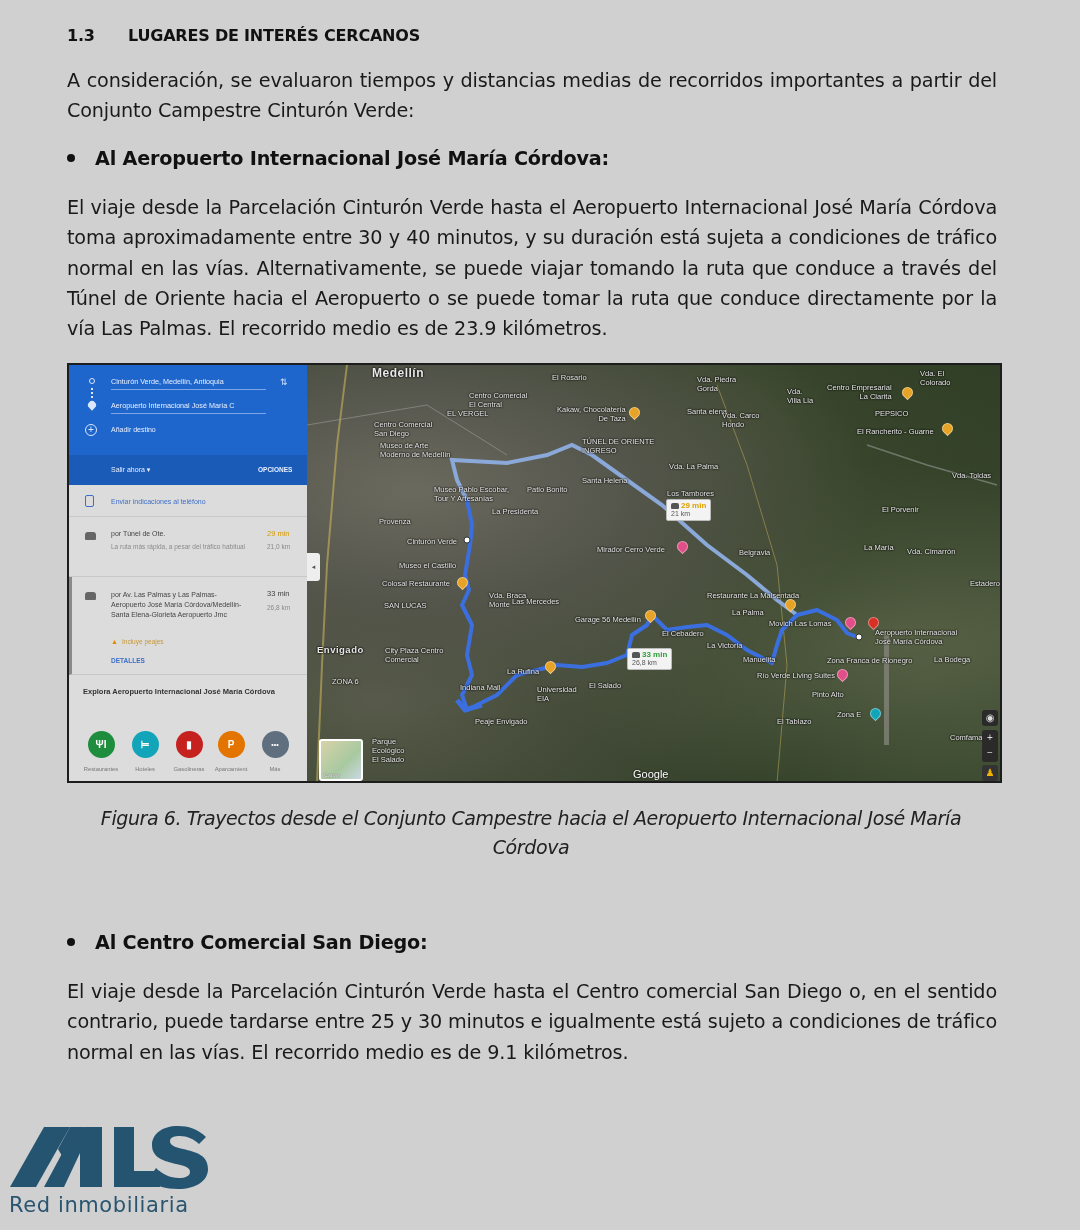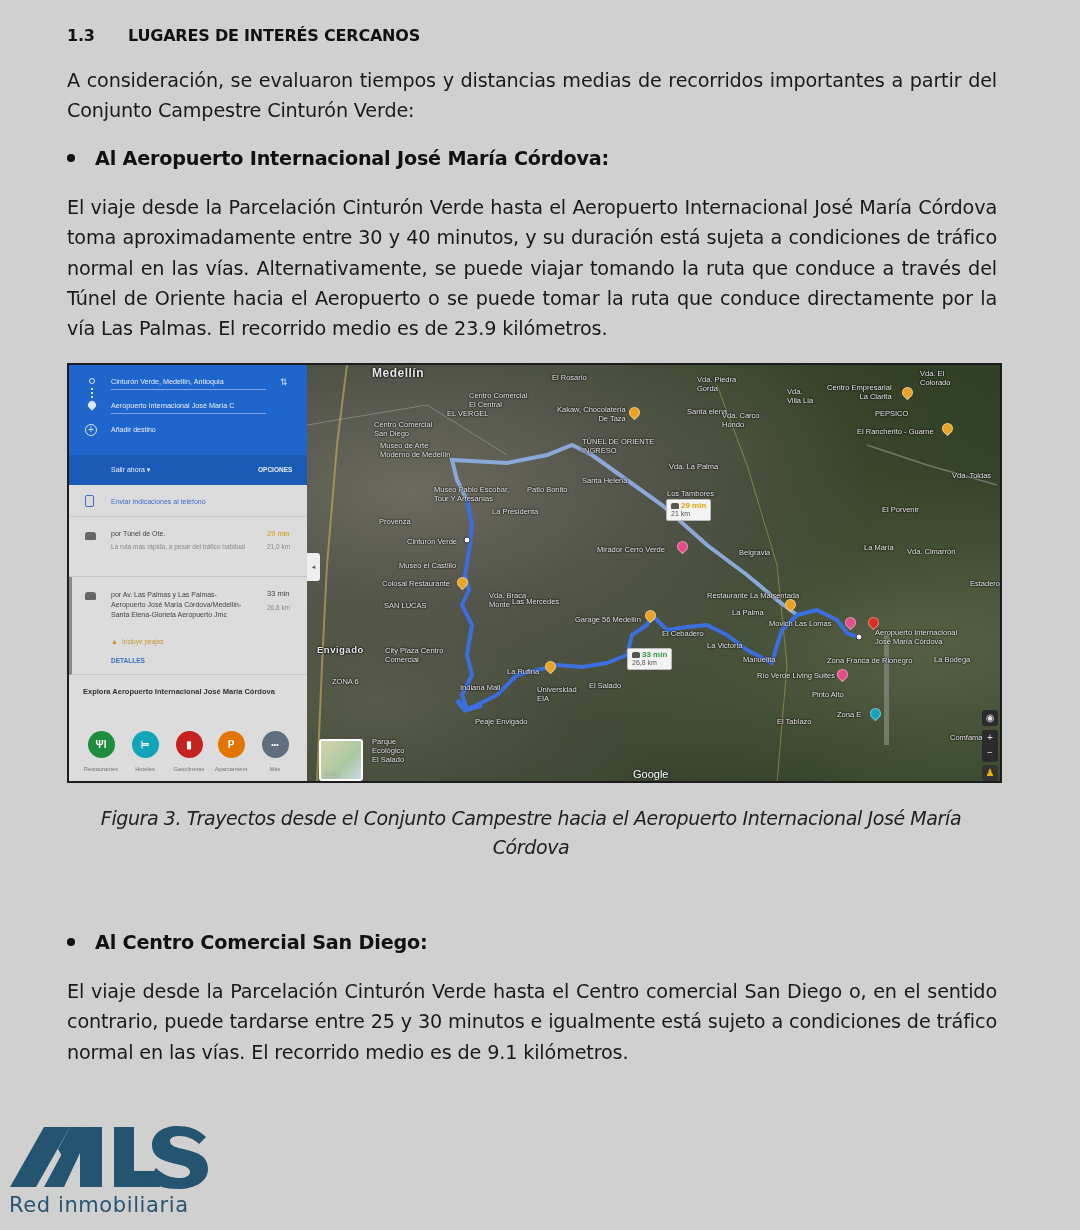--- a/index.html
+++ b/index.html
@@ -275,21 +275,21 @@
 
     <div class="ctrl" style="top:345px;height:16px;">◉</div>
     <div class="ctrl" style="top:365px;height:32px;">
       <div>+</div>
       <div>−</div>
     </div>
     <div class="ctrl" style="top:400px;height:16px;background:#333;color:#f0b400;">♟</div>
   </div>
 </div>
 
-<p class="caption">Figura 3. Trayectos desde el Conjunto Campestre hacia el Aeropuerto Internacional José María Córdova</p>
+<p class="caption">Figura 6. Trayectos desde el Conjunto Campestre hacia el Aeropuerto Internacional José María Córdova</p>
 
 <div class="bullet b2">
   <span class="dot"></span><span>Al Centro Comercial San Diego:</span>
 </div>
 <p class="para p2">El viaje desde la Parcelación Cinturón Verde hasta el Centro comercial San Diego o, en el sentido contrario, puede tardarse entre 25 y 30 minutos e igualmente está sujeto a condiciones de tráfico normal en las vías. El recorrido medio es de 9.1 kilómetros.</p>
 
 <div class="logo">
   <svg class="logo-mark" width="200" height="66" viewBox="0 0 200 66">
 
     <path d="M0 64 L34 4 L60 4 L26 64 Z" fill="#245470"></path>

